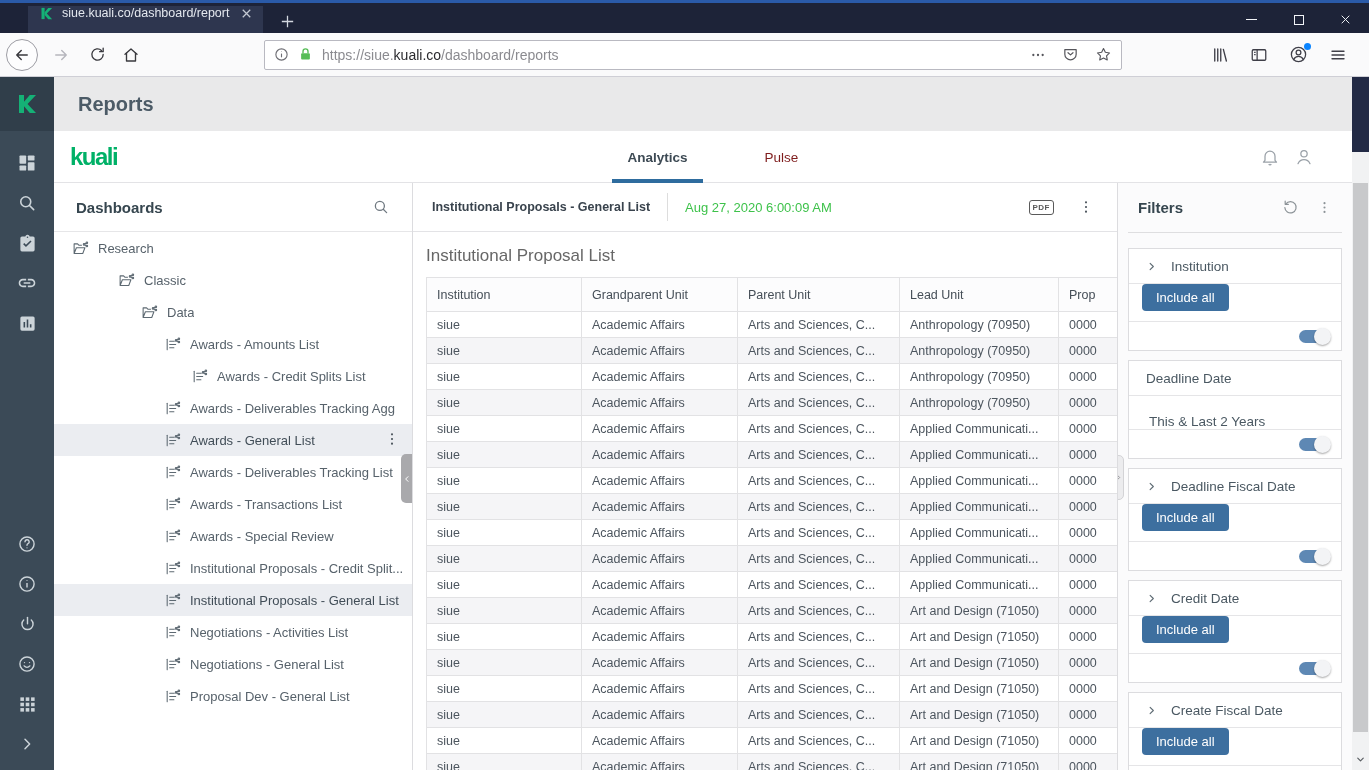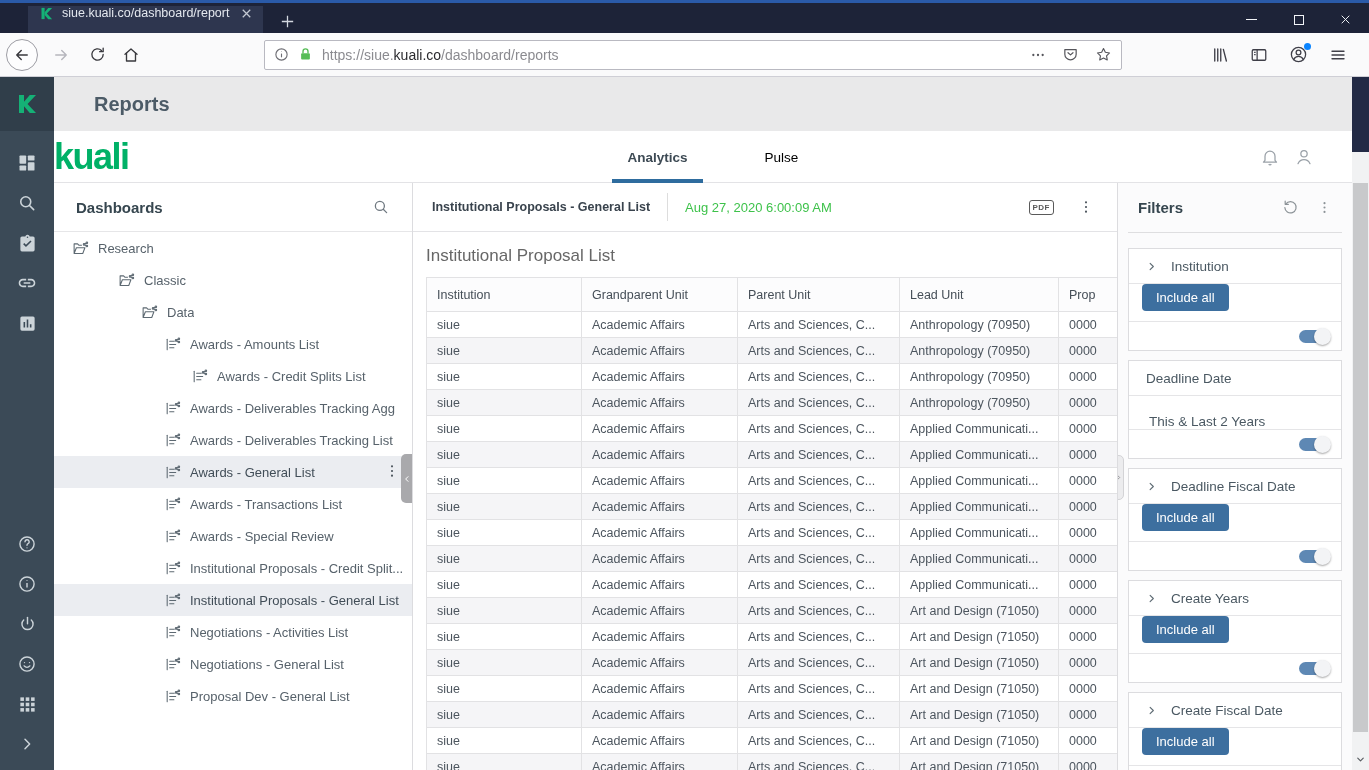--- a/index.html
+++ b/index.html
@@ -34,29 +34,29 @@
   
   #app { position:absolute; top:77px; left:0; right:0; bottom:0; }
   #rail { position:absolute; left:0; top:0; width:54px; height:100%; background:#3b4a57; display:flex; flex-direction:column; }
   .rail-logo { height:54px; background:#303e4a; display:flex; align-items:center; justify-content:center; }
   .rail-group { display:flex; flex-direction:column; align-items:center; }
   .rail-top { margin-top:12px; }
   .rail-bottom { margin-top:auto; margin-bottom:6px; }
   .rail-btn { width:54px; height:40px; display:flex; align-items:center; justify-content:center; color:#ccd4d9; }
 
   #page-bar { position:absolute; left:54px; top:0; right:17px; height:54px; background:#e9e9ea; display:flex; align-items:center; }
-  #page-bar .pt { padding-left:40px; font-size:20px; font-weight:bold; color:#4c5b67; }
+  #page-bar .pt { padding-left:24px; font-size:20px; font-weight:bold; color:#4c5b67; }
   #scroll-notch { position:absolute; right:0; top:0; width:17px; height:75px; background:#222a45; }
 
   #app-header { position:absolute; left:54px; top:54px; right:17px; height:52px; background:#fff; border-bottom:1px solid #e3e3e6; }
-  .brand { position:absolute; left:0; top:2px; font-size:36px; font-weight:bold; letter-spacing:-1.5px; color:#00b167; line-height:48px; }
+  .brand { position:absolute; left:16px; top:2px; font-size:24px; font-weight:bold; letter-spacing:-1.5px; color:#00b167; line-height:48px; }
   .nav-tabs { position:absolute; left:556px; top:0; height:52px; display:flex;gap:28px; }
   .nav-tab { position:relative; height:52px; display:flex; align-items:center; justify-content:center; font-size:13.5px; }
   .nav-tab.t1 { width:95px; color:#3d4a54; font-weight:bold; }
-  .nav-tab.t2 { width:97px; color:#000000; }
+  .nav-tab.t2 { width:97px; color:#7f1d1d; }
   .tab-underline { position:absolute; left:2px; right:2px; bottom:0; height:4px; background:#2e6c9e; }
   .header-icons { position:absolute; right:38px; top:0; height:52px; display:flex; align-items:center; gap:14px; color:#9aa1a8; }
 
   #content { position:absolute; left:54px; top:106px; right:17px; bottom:0; display:flex; }
 
   
   #dash-panel { width:359px; background:#fff; border-right:1px solid #dcdcdf; position:relative; overflow:hidden; }
   .panel-header { height:49px; display:flex; align-items:center; padding:0 22px; }
   .panel-title { font-size:15px; font-weight:bold; color:#36464f; }
   #dash-panel .panel-header { border-bottom:1px solid #e6e6e8; }
@@ -454,56 +454,56 @@
                 <circle cx="17" cy="6.2" r="1.1"></circle>
                 <circle cx="21" cy="4" r="1.1"></circle>
                 <circle cx="21" cy="8.4" r="1.1"></circle>
                 <path d="M18 5.6l2-1.1M18 6.9l2 1.1"></path>
               </svg>
     </span>
     <span class="tree-label">Awards - Deliverables Tracking Agg</span>
 
   </div>
 
-  <div class="tree-row" style="padding-left: 110px;">
-
-    <span class="tree-ic icon-report">
-      <svg width="17" height="17" viewBox="0 0 24 24" stroke="currentColor" stroke-width="1.5" fill="none" stroke-linecap="round">
-                <path d="M4.5 4.5v15"></path>
-                <path d="M8 7.5h6.5M8 12h8.5M8 16.5h6"></path>
-                <circle cx="17" cy="6.2" r="1.1"></circle>
-                <circle cx="21" cy="4" r="1.1"></circle>
-                <circle cx="21" cy="8.4" r="1.1"></circle>
-                <path d="M18 5.6l2-1.1M18 6.9l2 1.1"></path>
-              </svg>
-    </span>
-    <span class="tree-label">Awards - Deliverables Tracking List</span>
-
-  </div>
-
   <div class="tree-row hl" style="padding-left: 110px;">
 
     <span class="tree-ic icon-report">
       <svg width="17" height="17" viewBox="0 0 24 24" stroke="currentColor" stroke-width="1.5" fill="none" stroke-linecap="round">
                 <path d="M4.5 4.5v15"></path>
                 <path d="M8 7.5h6.5M8 12h8.5M8 16.5h6"></path>
                 <circle cx="17" cy="6.2" r="1.1"></circle>
                 <circle cx="21" cy="4" r="1.1"></circle>
                 <circle cx="21" cy="8.4" r="1.1"></circle>
                 <path d="M18 5.6l2-1.1M18 6.9l2 1.1"></path>
               </svg>
     </span>
     <span class="tree-label">Awards - General List</span>
     <span class="row-kebab kebab">
       <svg width="16" height="16" viewBox="0 0 24 24" fill="currentColor">
                 <circle cx="12" cy="5" r="1.6"></circle>
                 <circle cx="12" cy="12" r="1.6"></circle>
                 <circle cx="12" cy="19" r="1.6"></circle>
               </svg>
     </span>
+  </div>
+
+  <div class="tree-row" style="padding-left: 110px;">
+
+    <span class="tree-ic icon-report">
+      <svg width="17" height="17" viewBox="0 0 24 24" stroke="currentColor" stroke-width="1.5" fill="none" stroke-linecap="round">
+                <path d="M4.5 4.5v15"></path>
+                <path d="M8 7.5h6.5M8 12h8.5M8 16.5h6"></path>
+                <circle cx="17" cy="6.2" r="1.1"></circle>
+                <circle cx="21" cy="4" r="1.1"></circle>
+                <circle cx="21" cy="8.4" r="1.1"></circle>
+                <path d="M18 5.6l2-1.1M18 6.9l2 1.1"></path>
+              </svg>
+    </span>
+    <span class="tree-label">Awards - Deliverables Tracking List</span>
+
   </div>
 
   <div class="tree-row" style="padding-left: 110px;">
 
     <span class="tree-ic icon-report">
       <svg width="17" height="17" viewBox="0 0 24 24" stroke="currentColor" stroke-width="1.5" fill="none" stroke-linecap="round">
                 <path d="M4.5 4.5v15"></path>
                 <path d="M8 7.5h6.5M8 12h8.5M8 16.5h6"></path>
                 <circle cx="17" cy="6.2" r="1.1"></circle>
                 <circle cx="21" cy="4" r="1.1"></circle>
@@ -865,21 +865,21 @@
     </div>
   </div>
 
   <div class="fcard">
     <div class="frow-label">
       <span class="fchevron">
         <svg width="11" height="11" viewBox="0 0 24 24" stroke="currentColor" stroke-width="2.4" fill="none" stroke-linecap="round" stroke-linejoin="round">
                   <polyline points="9 5 16 12 9 19"></polyline>
                 </svg>
       </span>
-      <span class="flabel">Create Years</span>
+      <span class="flabel">Credit Date</span>
     </div>
     <div class="fdiv"></div>
     <div class="frow-btn">
       <button class="fbtn">Include all</button>
     </div>
 
     <div class="fdiv"></div>
     <div class="frow-toggle">
       <span class="toggle">
                 <span class="knob"></span>

